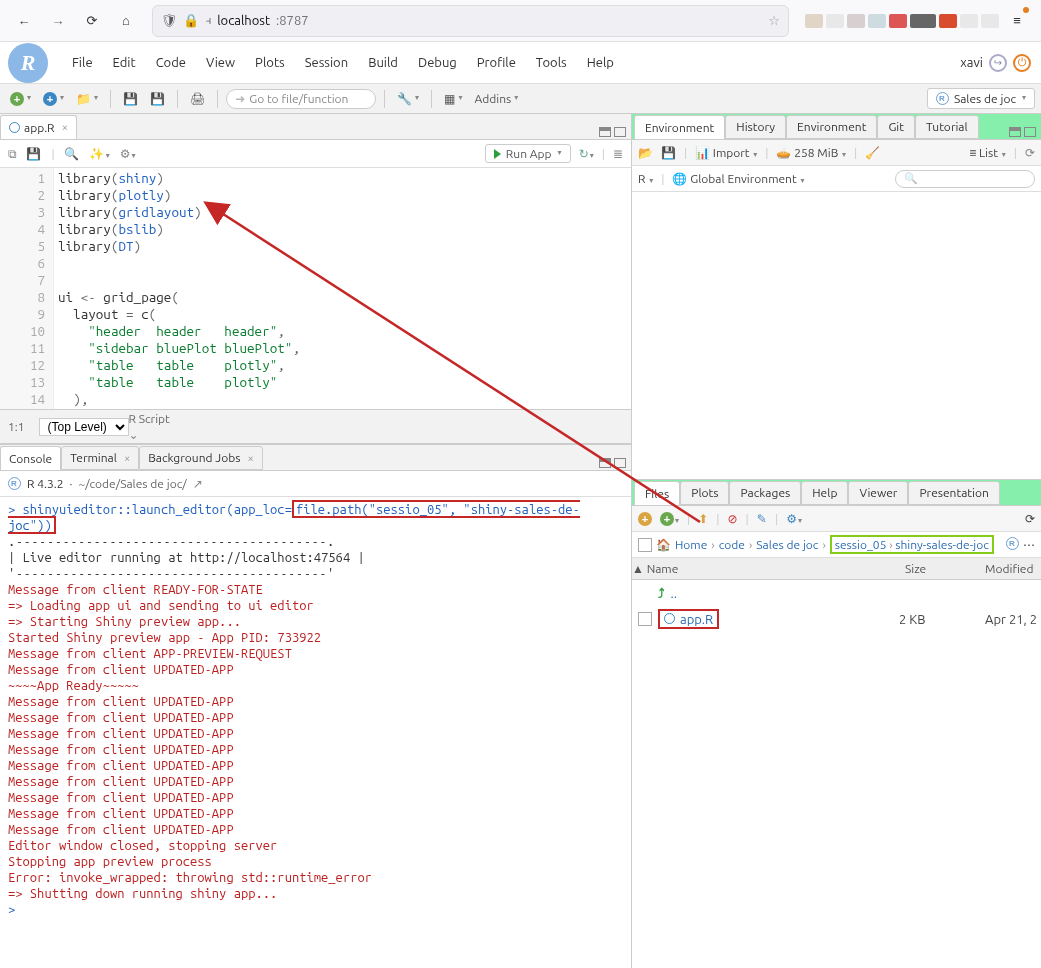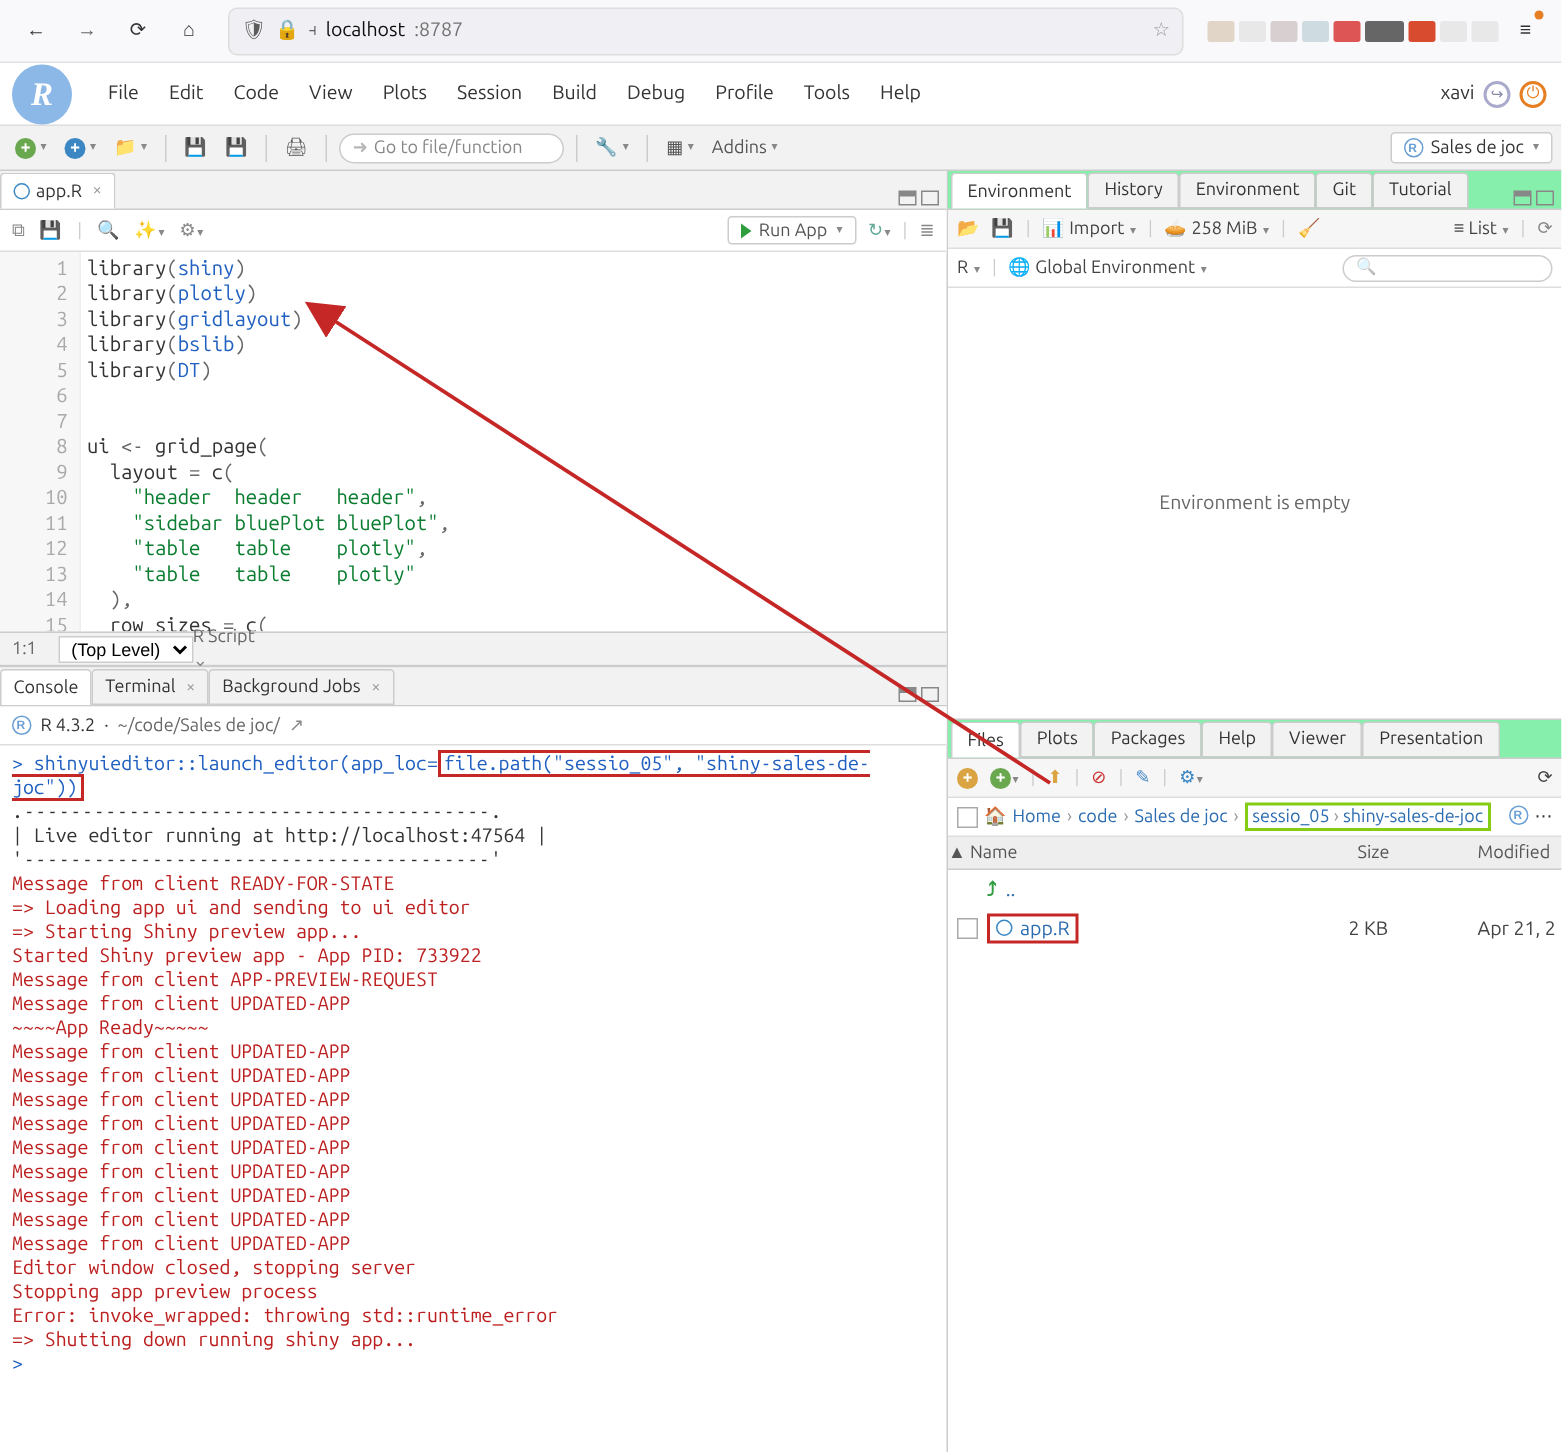--- a/index.html
+++ b/index.html
@@ -49,21 +49,21 @@
 .small-toolbar{height:28px;background:#fff;border-bottom:1px solid #ddd;display:flex;align-items:center;padding:0 8px;gap:10px;font-size:12px}
 .runapp{border:1px solid #ccc;border-radius:3px;padding:1px 8px;display:inline-flex;align-items:center;gap:5px;color:#555}
 .runapp .tri{width:0;height:0;border-left:7px solid #2e9e3f;border-top:5px solid transparent;border-bottom:5px solid transparent}
 
 .editor{flex:1;overflow:hidden;display:flex;font-size:13.5px}
 .gutter{width:54px;background:#f7f7f7;border-right:1px solid #eee;text-align:right;padding-right:8px;color:#aaa;padding-top:2px}
 .gutter div{height:17px}
 .code{flex:1;padding:2px 4px;white-space:pre}
 .code div{height:17px}
 .kw{color:#2060c0}.fn{color:#333}.op{color:#666}.str{color:#0a7d30}.assign{color:#666}
-.status{height:22px;border-top:1px solid #ccc;background:#f2f2f2;display:flex;align-items:center;padding:0 8px;font-size:12px;color:#666}
+.status{height:34px;border-top:1px solid #ccc;background:#f2f2f2;display:flex;align-items:center;padding:0 8px;font-size:12px;color:#666}
 .status .right{margin-left:auto}
 .status select{border:1px solid #ccc;font-size:12px;padding:0 4px;background:#fff}
 
 .console-pane{flex:1;display:flex;flex-direction:column;border-top:1px solid #ccc}
 .console-head{height:26px;background:#fff;border-bottom:1px solid #ddd;display:flex;align-items:center;padding:0 8px;font-size:12px;color:#333;gap:6px}
 .console-head .path{color:#666}
 .console-out{flex:1;padding:4px 8px;font-size:13px;overflow:hidden}
 .console-out div{line-height:16px;white-space:pre-wrap}
 .cblue{color:#2060c0}.cred{color:#bc1f1f}.dashed{letter-spacing:.5px}
 .highlight-box{border:2px solid #c52626;display:inline;padding:0 2px}
@@ -326,21 +326,20 @@
         </span>
       </div>
       <div class="pane-toolbar" style="height:26px;background:#fff">
         <span><span>R</span> <span class="dd">▾</span></span>
         <span style="color:#ccc">|</span>
         <span>🌐 <span>Global Environment</span> <span class="dd">▾</span></span>
         <div class="search-box" style="margin-left:auto" placeholder="">
             <span style="opacity:.4">🔍</span>
           </div>
       </div>
-      <div class="env-empty">Environment is empty</div>
     </div>
 
     <div class="right-bot">
       <div class="pane-tabbar" id="file-tabs">
           <div class="tab">Files</div>
           <div class="tab inactive">Plots</div>
           <div class="tab inactive">Packages</div>
           <div class="tab inactive">Help</div>
           <div class="tab inactive">Viewer</div>
           <div class="tab inactive">Presentation</div>

